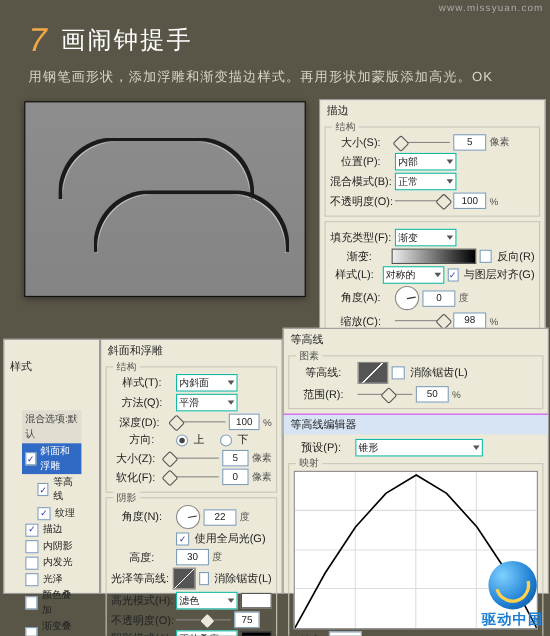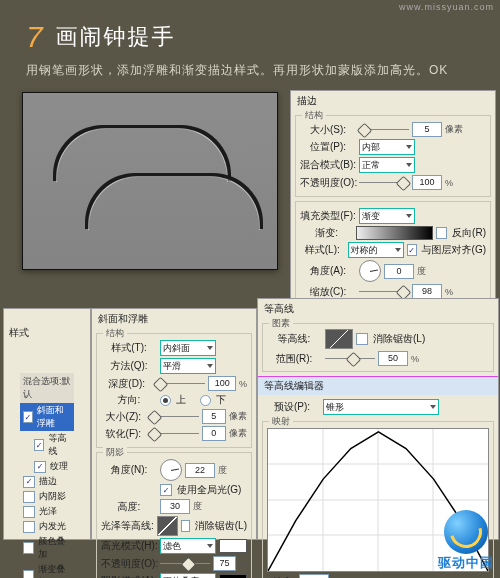--- a/index.html
+++ b/index.html
@@ -160,25 +160,25 @@
       <li>
         <span class="chk">✓</span>
         <span>描边</span>
       </li>
       <li>
         <span class="chk"></span>
         <span>内阴影</span>
       </li>
       <li>
         <span class="chk"></span>
+        <span>内发光</span>
+      </li>
+      <li>
+        <span class="chk"></span>
         <span>光泽</span>
-      </li>
-      <li>
-        <span class="chk"></span>
-        <span>内发光</span>
       </li>
       <li>
         <span class="chk"></span>
         <span>颜色叠加</span>
       </li>
       <li>
         <span class="chk"></span>
         <span>渐变叠加</span>
       </li>
       <li>

